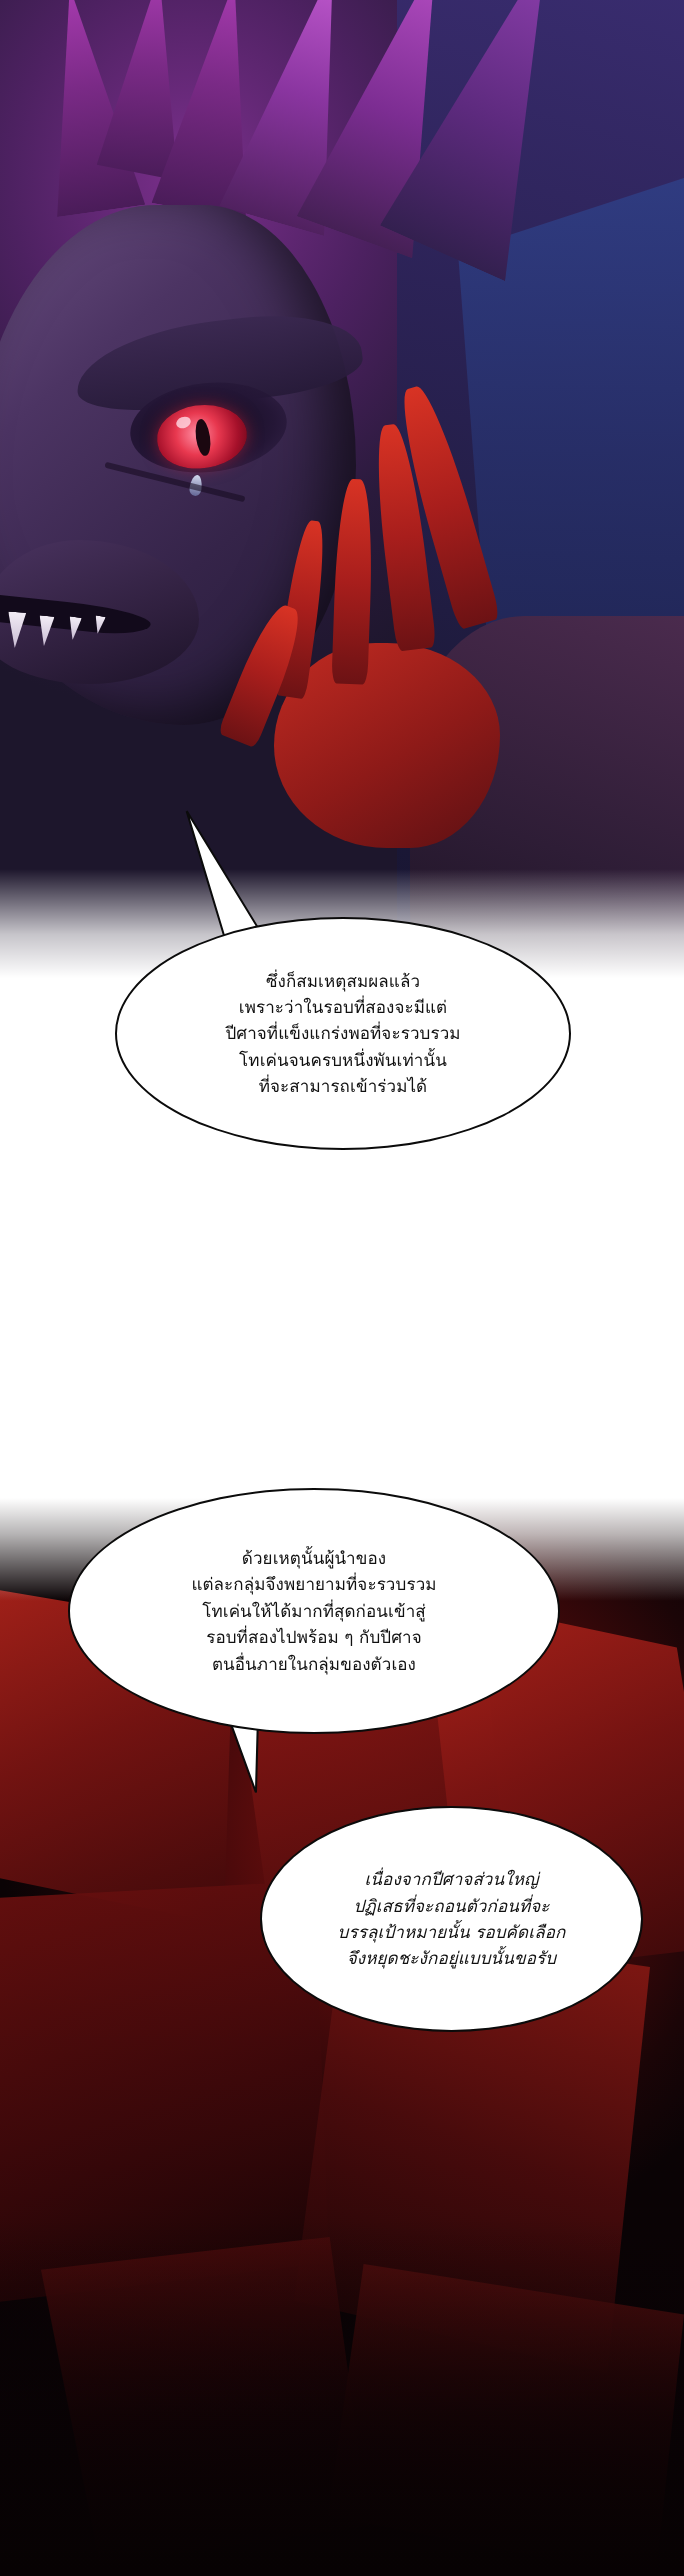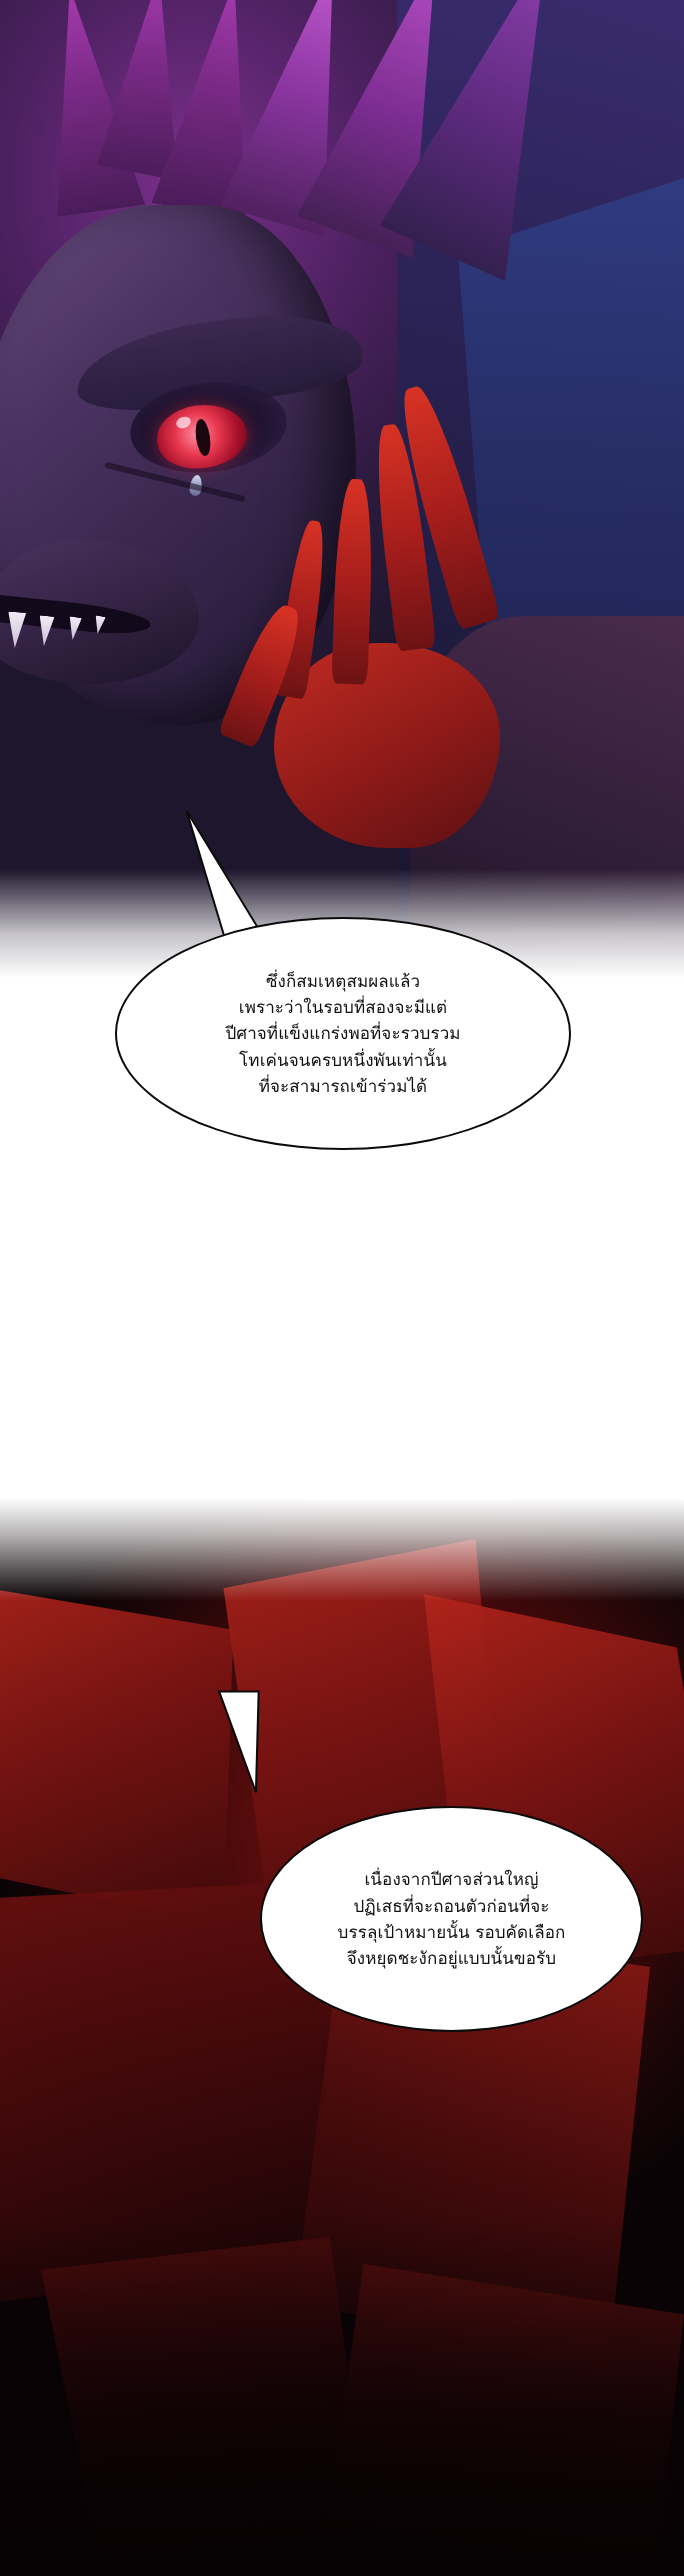--- a/index.html
+++ b/index.html
@@ -315,20 +315,21 @@
     width: 492px;
     height: 246px;
   }
   #tail-2 { left: 215px; top: 1690px; width: 116px; height: 123px; }
 
   #bubble-3 {
     left: 260px;
     top: 1806px;
     width: 383px;
     height: 226px;
+    font-style: italic;
   }
 </style>
 </head>
 <body>
 
 <div id="page">
 
   <div class="panel" id="panel-1">
     <div class="bg-deep"></div>
     <div class="bg-right-blue"></div>
@@ -388,20 +389,27 @@
     </svg>
   </div>
   <div class="bubble" id="bubble-1">
     <p>ซึ่งก็สมเหตุสมผลแล้ว
 เพราะว่าในรอบที่สองจะมีแต่
 ปีศาจที่แข็งแกร่งพอที่จะรวบรวม
 โทเค่นจนครบหนึ่งพันเท่านั้น
 ที่จะสามารถเข้าร่วมได้</p>
   </div>
 
+  <div class="bubble" id="bubble-2">
+    <p>ด้วยเหตุนั้นผู้นำของ
+แต่ละกลุ่มจึงพยายามที่จะรวบรวม
+โทเค่นให้ได้มากที่สุดก่อนเข้าสู่
+รอบที่สองไปพร้อม ๆ กับปีศาจ
+ตนอื่นภายในกลุ่มของตัวเอง</p>
+  </div>
   <div class="tail" id="tail-2">
     <svg width="116" height="123" viewBox="0 0 170 180">
       <polygon points="6,2 64,2 60,150" fill="#ffffff" stroke="#0b0b0b" stroke-width="3"></polygon>
     </svg>
   </div>
 
   <div class="bubble" id="bubble-3">
     <p>เนื่องจากปีศาจส่วนใหญ่
 ปฏิเสธที่จะถอนตัวก่อนที่จะ
 บรรลุเป้าหมายนั้น รอบคัดเลือก

